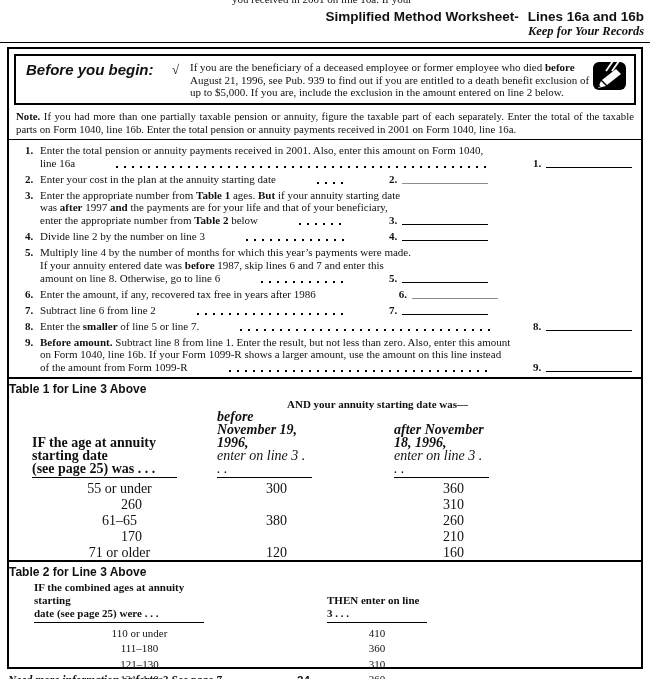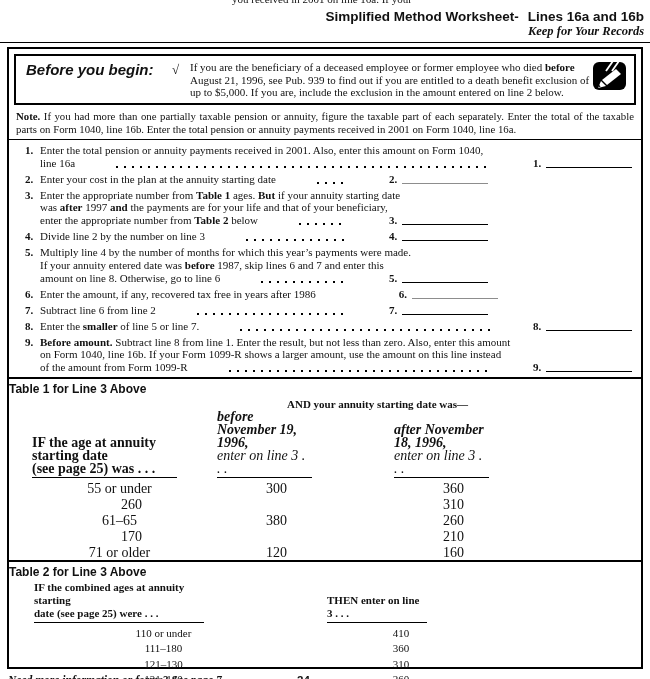--- a/index.html
+++ b/index.html
@@ -62,21 +62,21 @@
   .drow { height: 16px; align-items: center; }
   .dc { text-align: center; padding-top: 3px; }
   .dcv { text-align: center; padding-left: 24px; padding-top: 3px; }
 
   .trow2 { display: grid; grid-template-columns: 180px 125px 100px; padding-left: 13px;
            font-size: 11px; align-items: end; }
   .hc1b { margin-left: 12px; width: 170px; }
   .hc2b { grid-column: 3; width: 100px; }
   .dc1b { text-align: center; padding-left: 55px; padding-top: 3px; }
   .dc2b { grid-column: 3; text-align: center; padding-top: 3px; }
-  .drow2 { height: 15.5px; align-items: center; margin-left: 24px; }
+  .drow2 { height: 15.5px; align-items: center; }
 
   
   .footer { position: relative; margin: 5px 0 0 8px; font-size: 11.5px; }
   .foot-note { font-weight: bold; font-style: italic; }
   .page-num { position: absolute; left: 282px; top: 0; font-weight: bold;
               font-family: "Liberation Sans", sans-serif; font-size: 11.5px; }
 
   b { font-weight: bold; }
 </style>
 </head>

